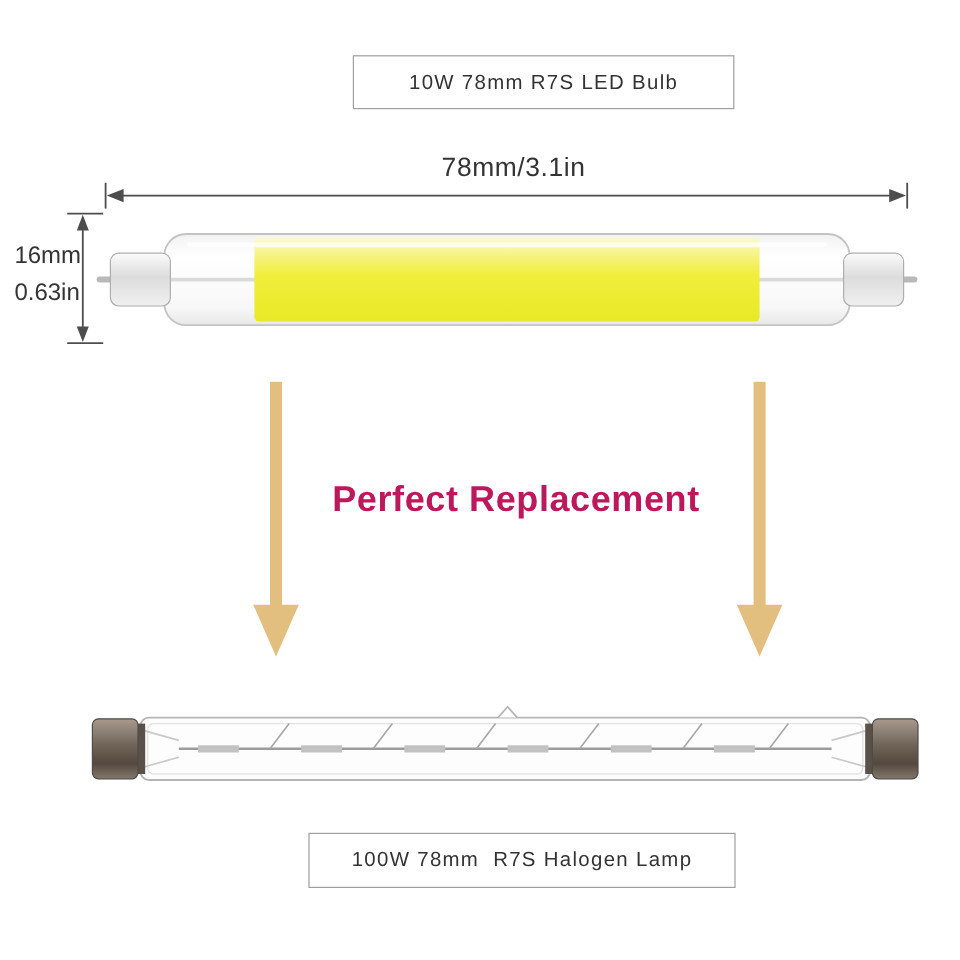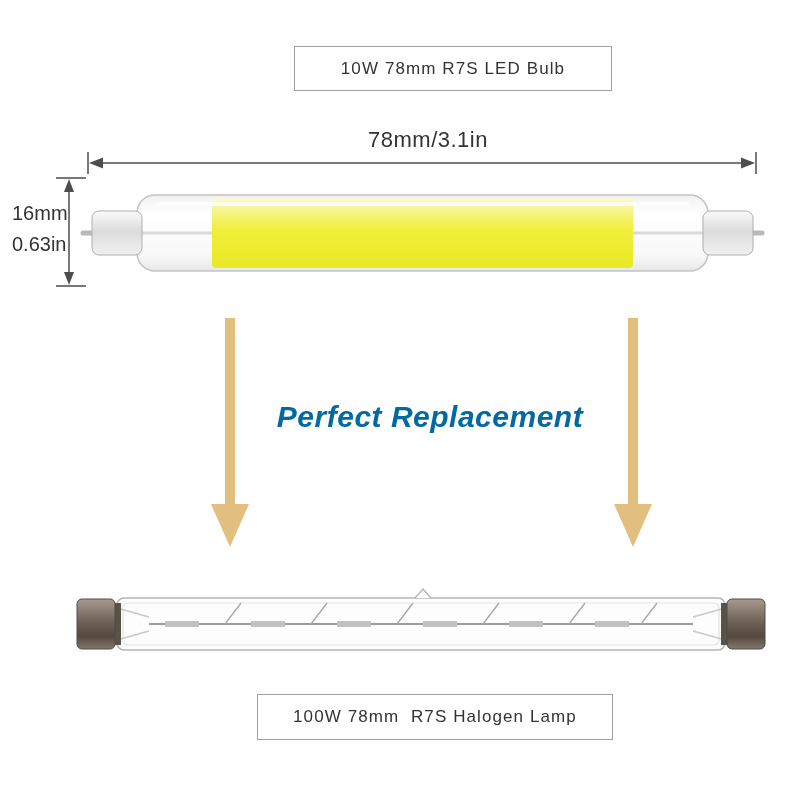--- a/index.html
+++ b/index.html
@@ -57,22 +57,21 @@
   .arrow.left  { left: 210px; }
   .arrow.right { left: 613px; }
 
   .heading {
     position: absolute;
     left: 60px; top: 400px; width: 740px;
     text-align: center;
     font-size: 30px;
     font-weight: bold;
     letter-spacing: 0.5px;
-    color: #0369a1;
-    font-style: italic;
+    color: #be185d;
   }
 </style>
 </head>
 <body>
 
 <div class="canvas">
 
   <div class="label-box top-label">
     <span class="label-text">10W 78mm R7S LED Bulb</span>
   </div>

